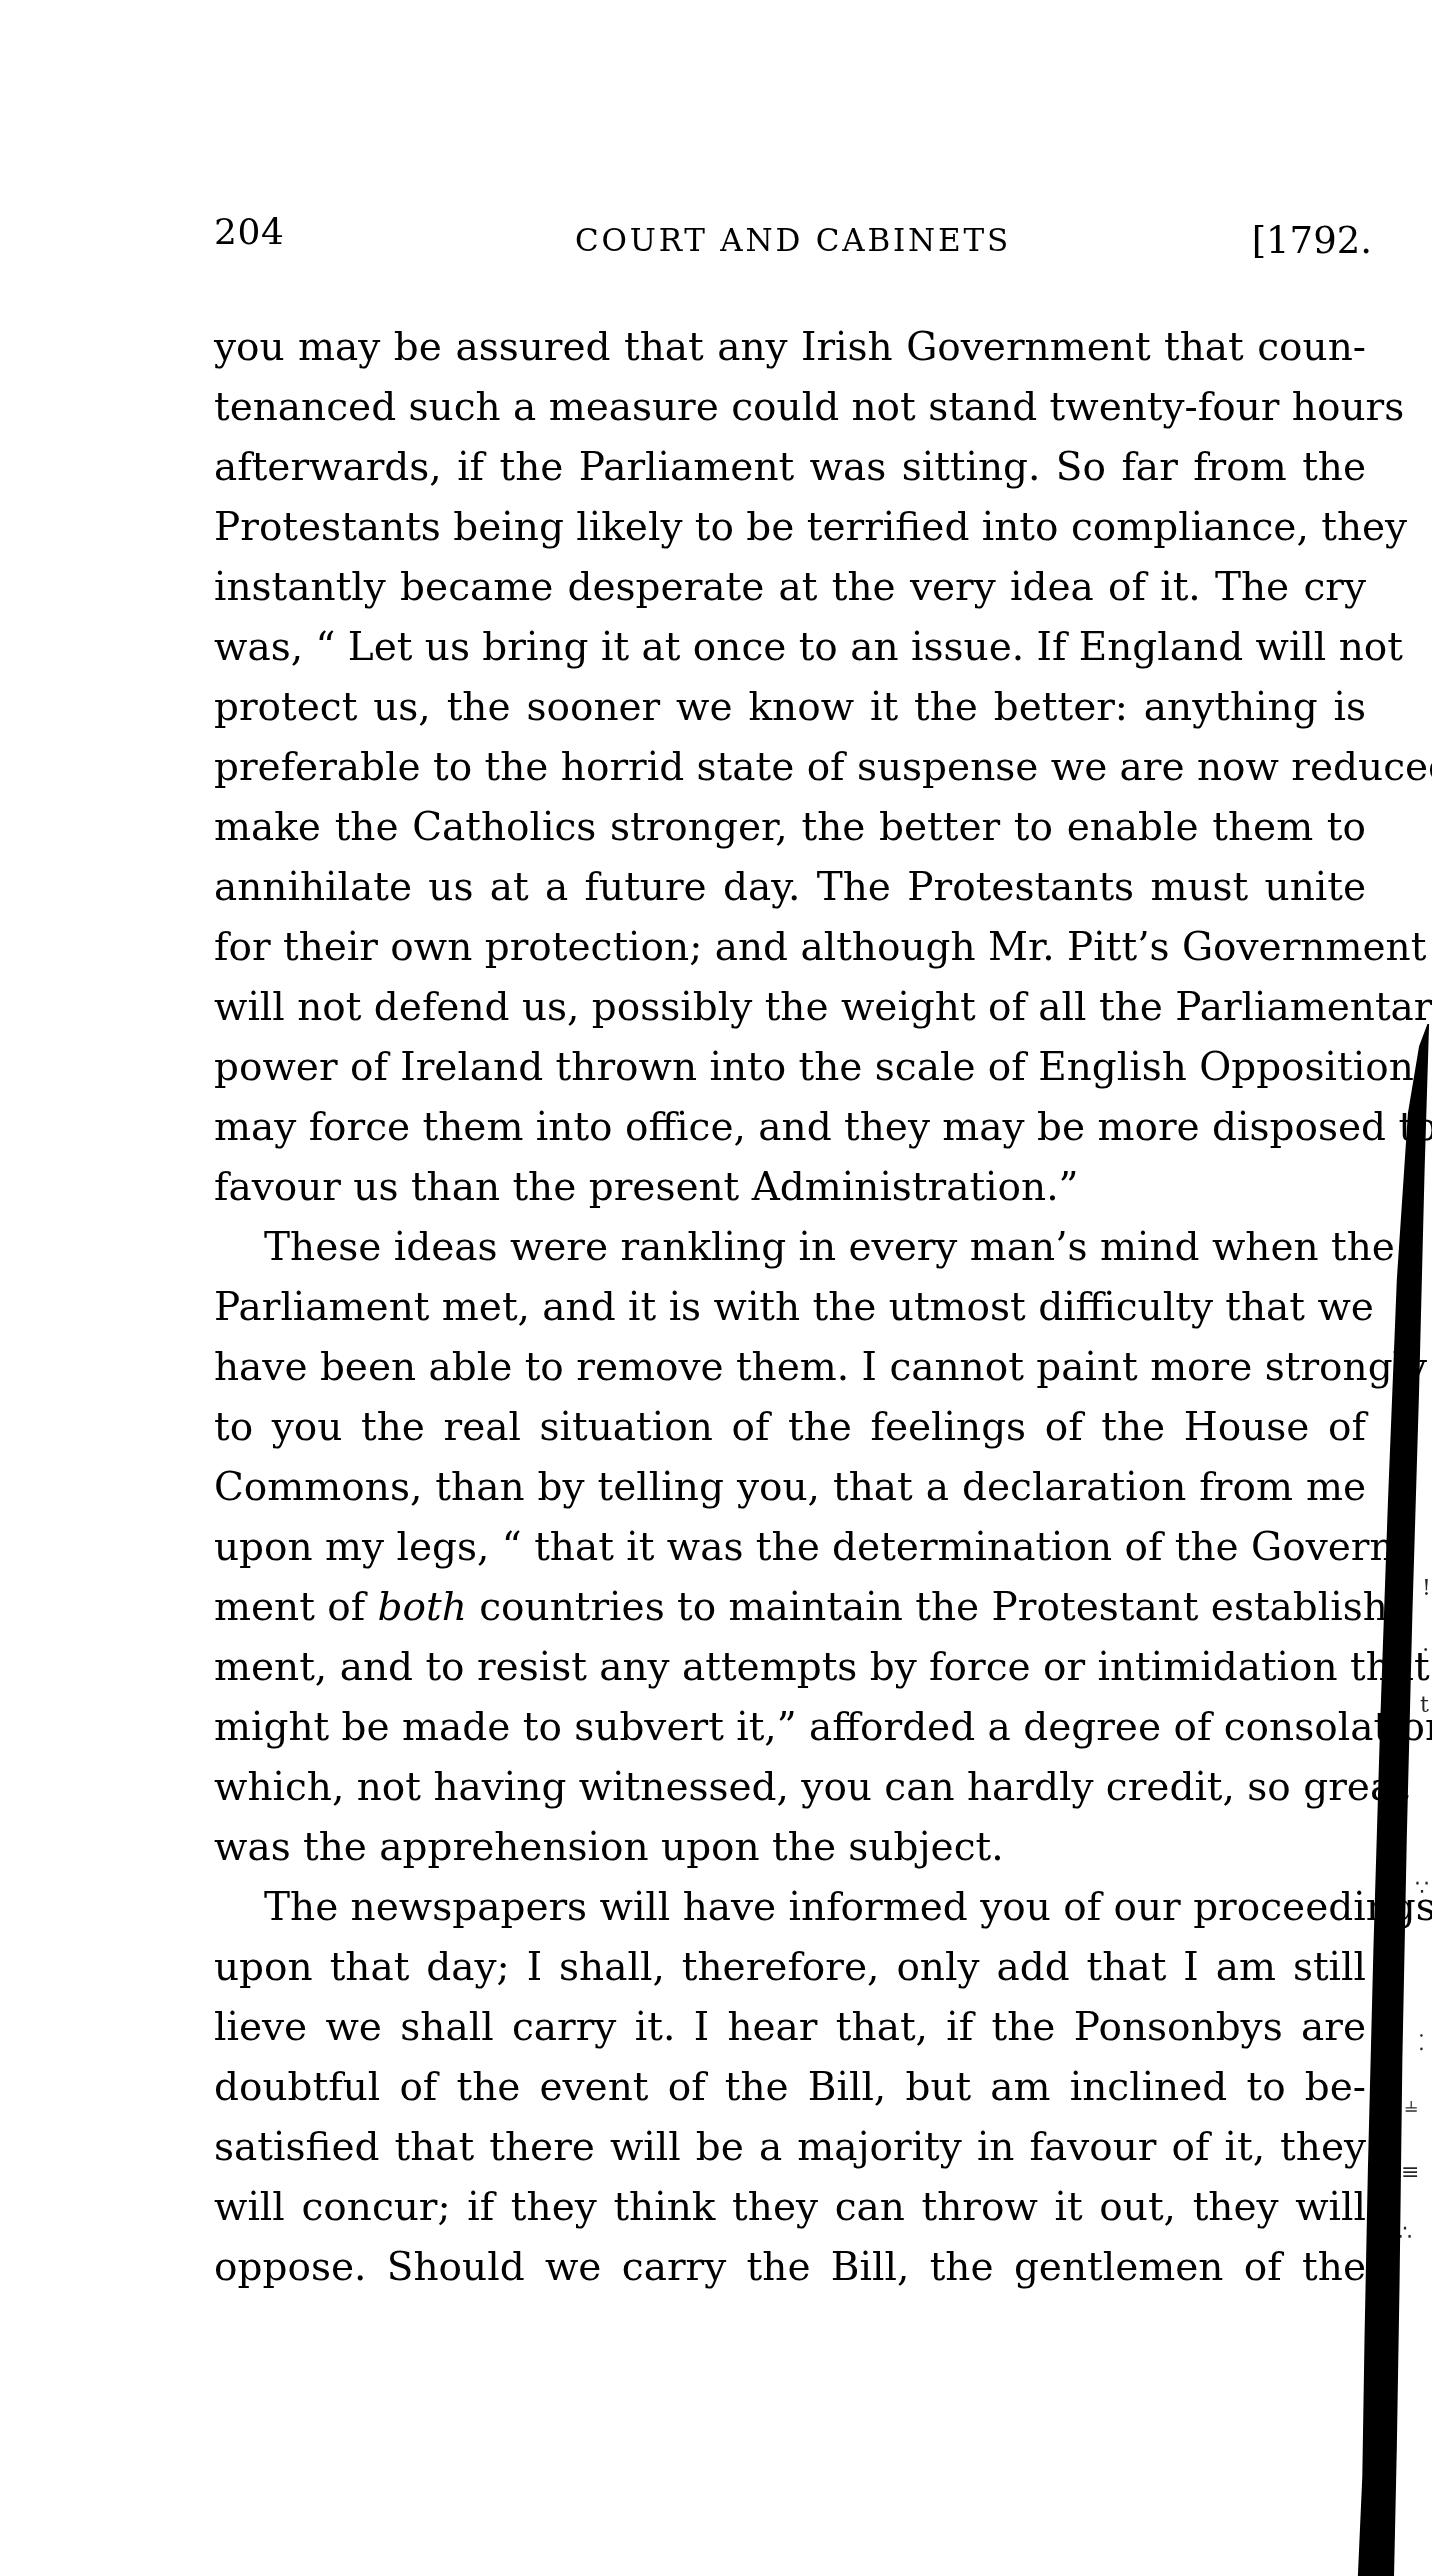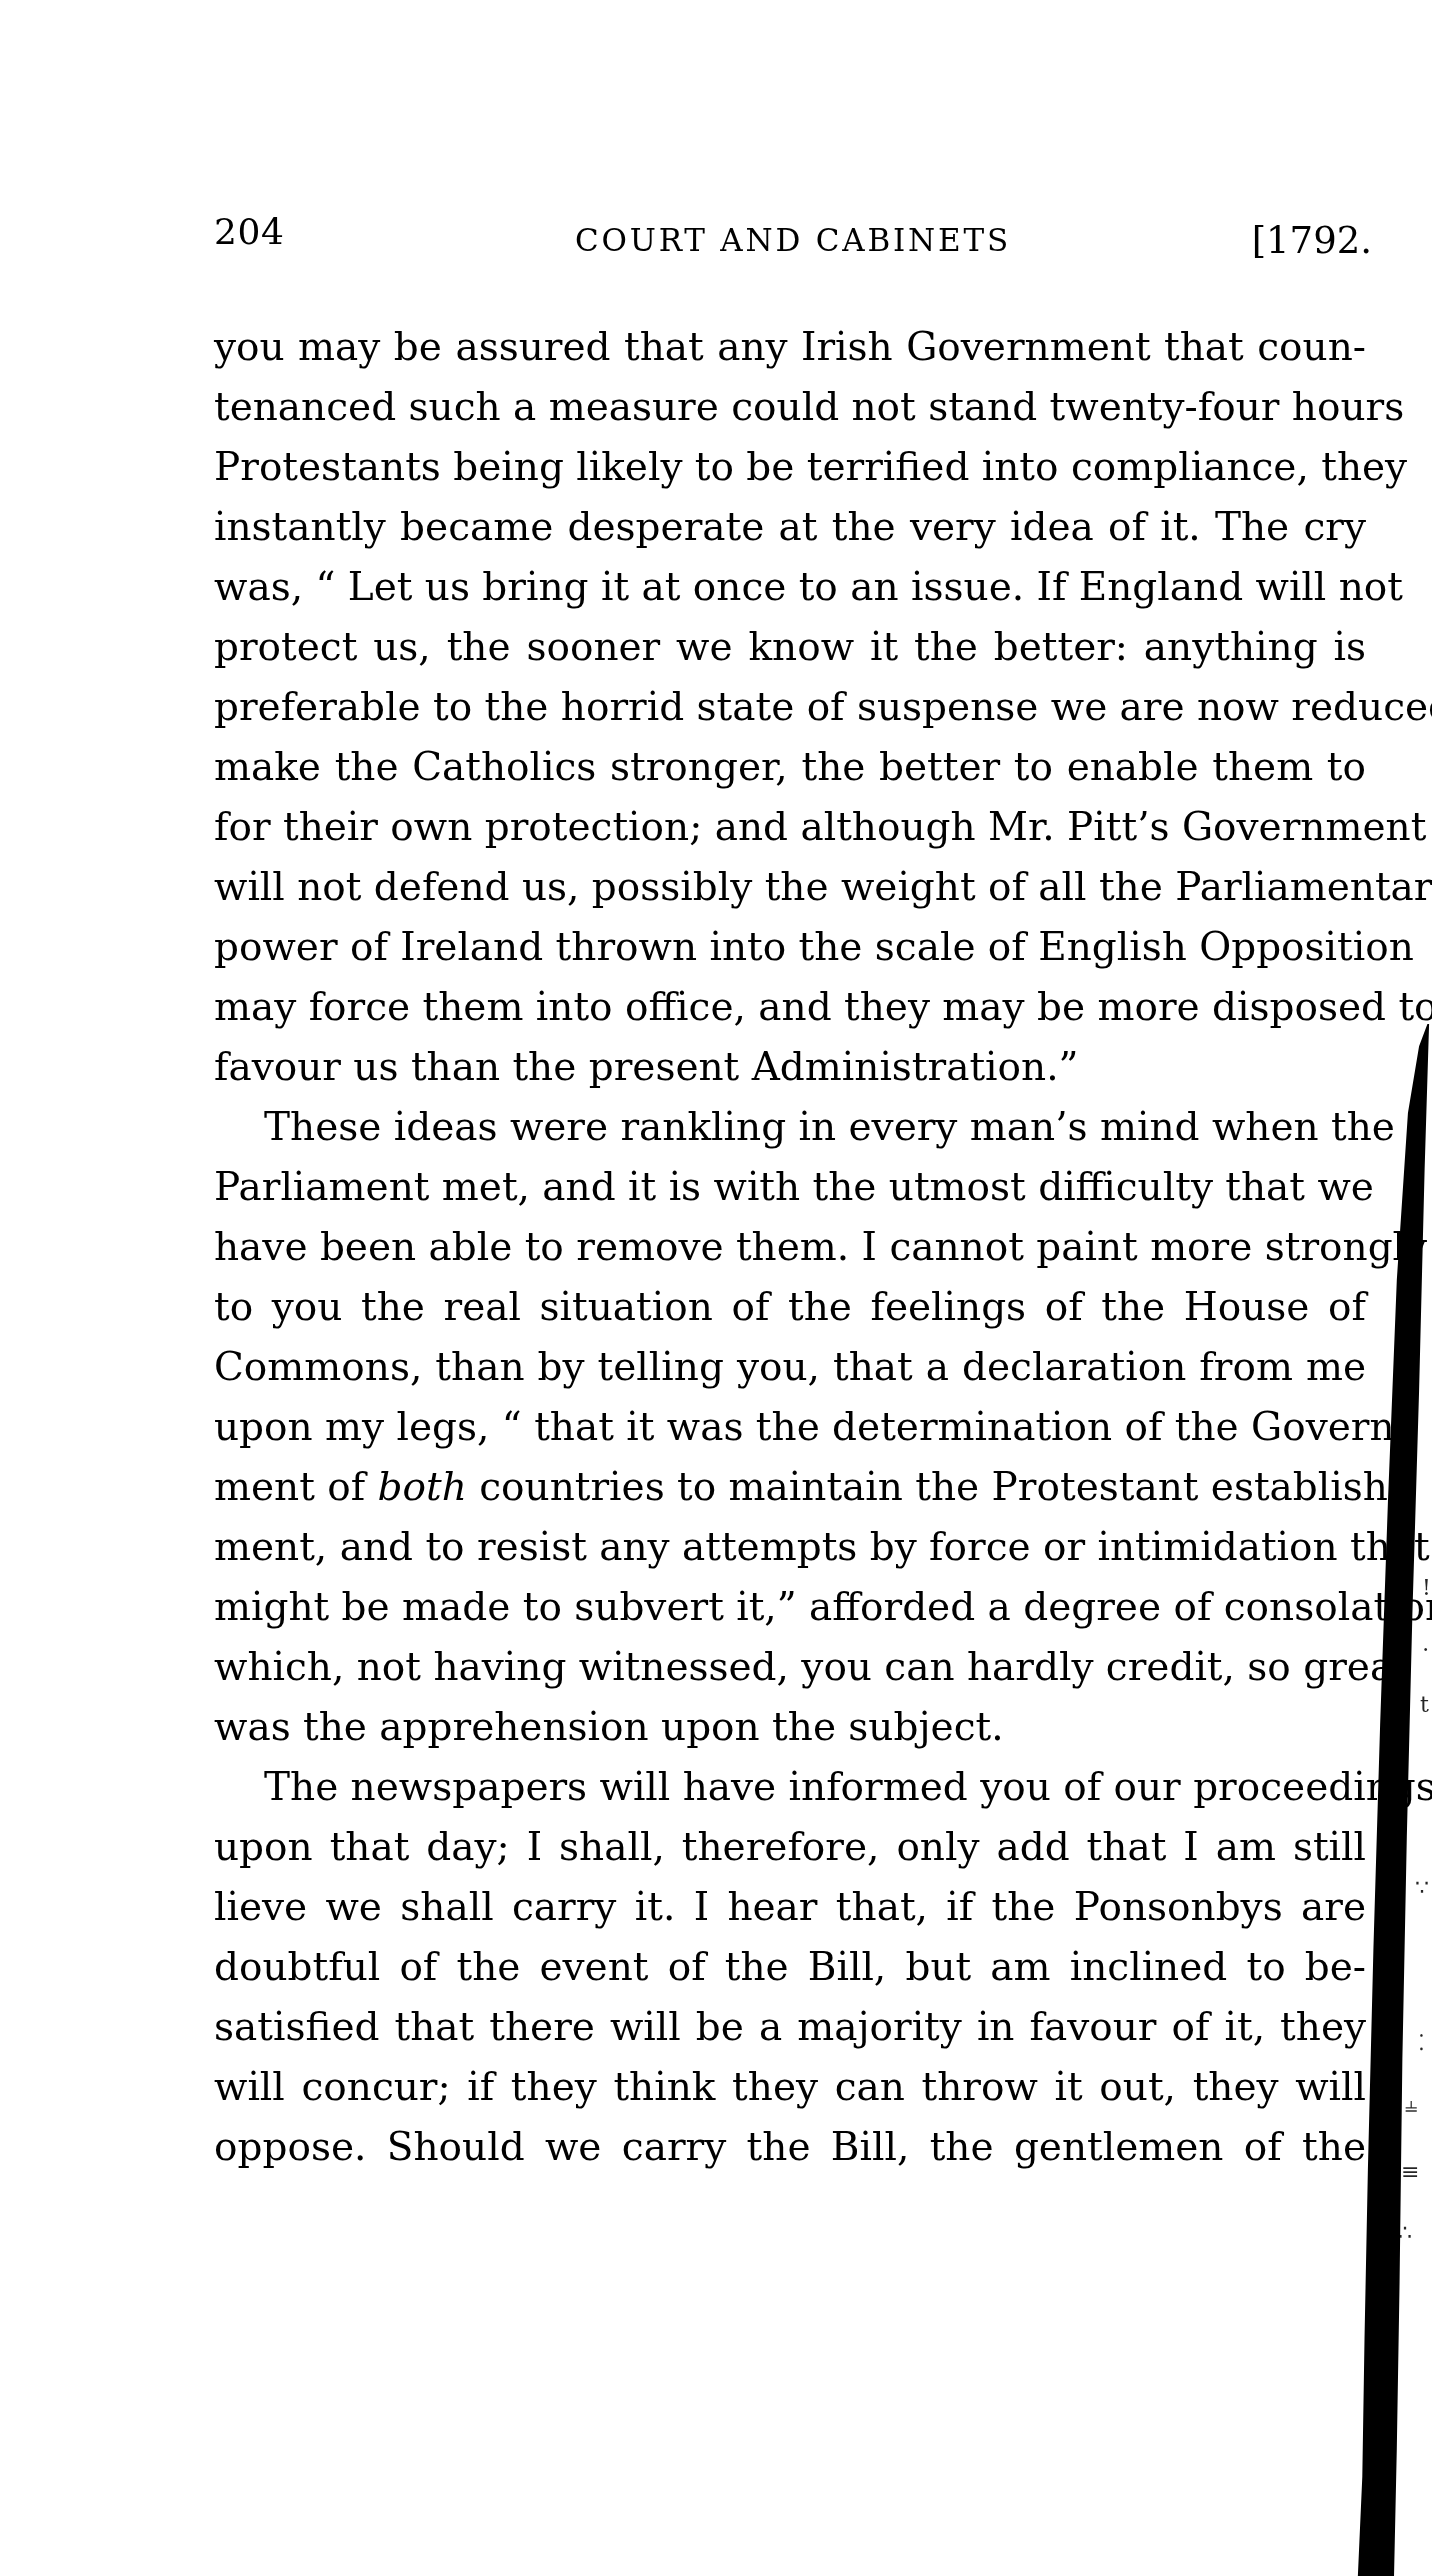--- a/index.html
+++ b/index.html
@@ -82,26 +82,28 @@
 
   <div class="running-head">
     <span class="folio">204</span>
     <span class="running-title">COURT AND CABINETS</span>
     <span class="running-date">[1792.</span>
   </div>
 
   <div class="body-text">
     <span class="line">you may be assured that any Irish Government that coun-</span>
     <span class="line">tenanced such a measure could not stand twenty-four hours</span>
+    <span class="line">afterwards, if the Parliament was sitting.  So far from the</span>
     <span class="line">Protestants being likely to be terrified into compliance, they</span>
     <span class="line">instantly became desperate at the very idea of it.  The cry</span>
     <span class="line">was, “ Let us bring it at once to an issue.  If England will not</span>
     <span class="line">protect us, the sooner we know it the better: anything is</span>
     <span class="line">preferable to the horrid state of suspense we are now reduced to;</span>
     <span class="line">make the Catholics stronger, the better to enable them to</span>
+    <span class="line">annihilate us at a future day.  The Protestants must unite</span>
     <span class="line">for their own protection; and although Mr. Pitt’s Government</span>
     <span class="line">will not defend us, possibly the weight of all the Parliamentary</span>
     <span class="line">power of Ireland thrown into the scale of English Opposition</span>
     <span class="line">may force them into office, and they may be more disposed to</span>
     <span class="line last">favour us than the present Administration.”</span>
     <span class="line indent">These ideas were rankling in every man’s mind when the</span>
     <span class="line">Parliament met, and it is with the utmost difficulty that we</span>
     <span class="line">have been able to remove them.  I cannot paint more strongly</span>
     <span class="line">to you the real situation of the feelings of the House of</span>
     <span class="line">Commons, than by telling you, that a declaration from me</span>

